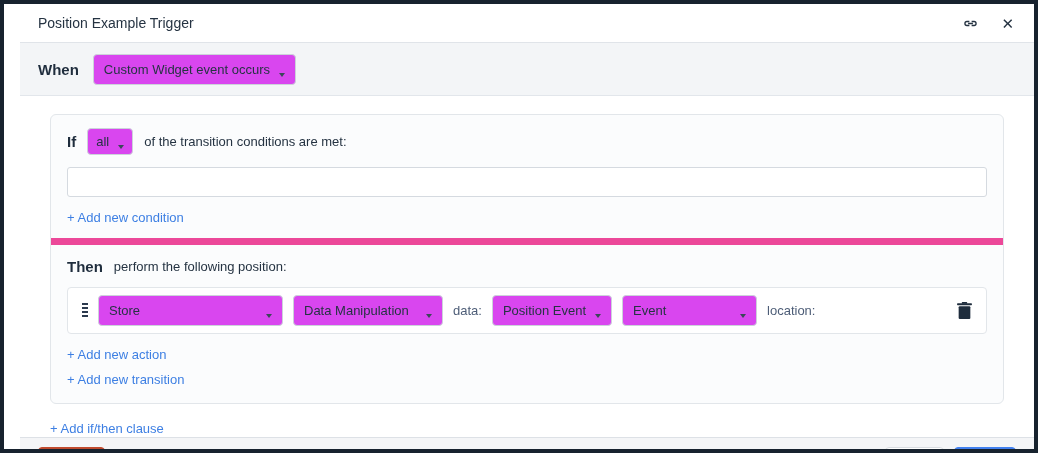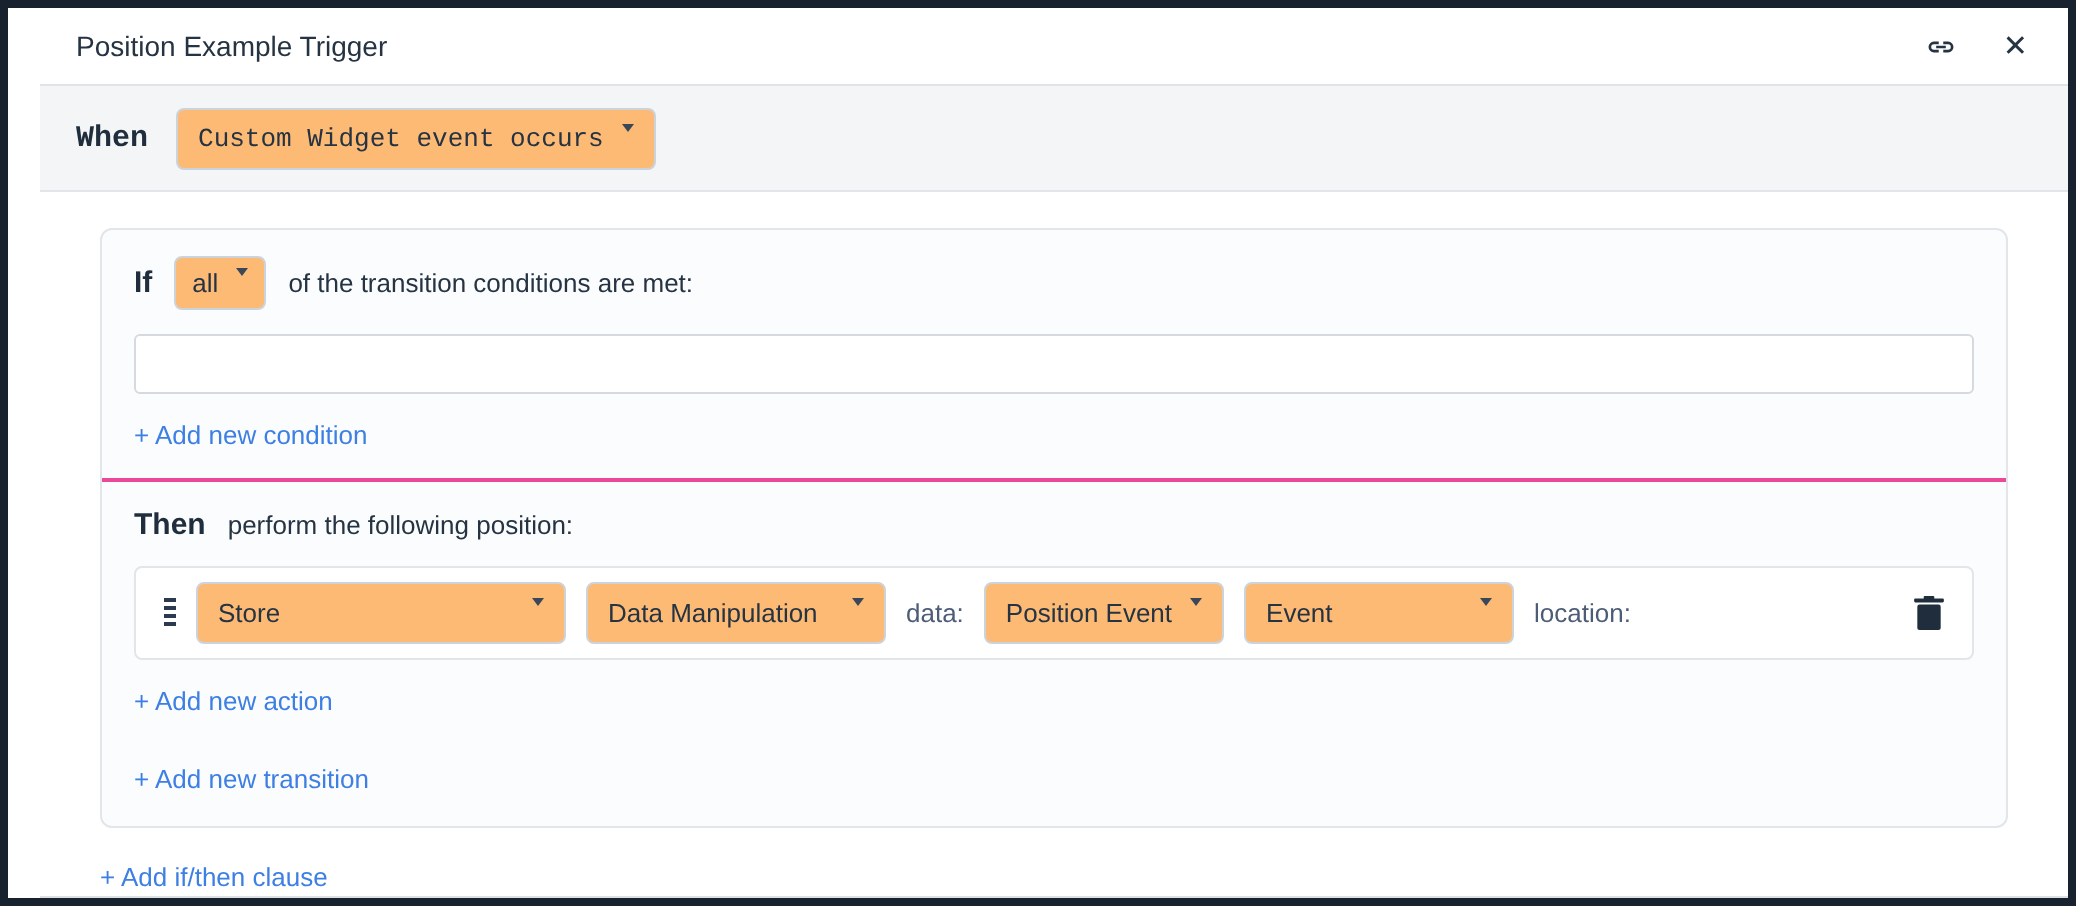--- a/index.html
+++ b/index.html
@@ -28,28 +28,28 @@
   .title { font-size: 14px; color: var(--dark-navy, #253342); }
   .titlebar-icons { margin-left: auto; display: flex; align-items: center; gap: 22px; }
   .icon-btn { display: inline-flex; align-items: center; justify-content: center; cursor: pointer; color: var(--dark-navy, #253342); }
   .close-glyph { font-size: 15px; line-height: 1; color: var(--dark-navy, #253342); font-weight: 400; }
   
   .when-bar {
     height: 52px; flex: 0 0 52px;
     background: #f3f5f7;
     border-bottom: 1px solid #e2e6eb;
     display: flex; align-items: center;
-    padding: 0 18px; gap: 14px; font-family: Liberation Mono, monospace;
+    padding: 0 18px; gap: 14px;
   }
   .when-label { font-weight: 700; font-size: 15px; color: #1f2d3d; }
   
   .select {
-    background: #fdba74; border: 1px solid #ccd3da; border-radius: 4px;
+    background: #d946ef; border: 1px solid #ccd3da; border-radius: 4px;
     font-size: 13px; color: var(--dark-navy, #253342);
-    display: inline-flex; align-items: flex-start; gap: 9px;
+    display: inline-flex; align-items: flex-end; gap: 9px;
     padding: 7px 10px; cursor: pointer; box-sizing: border-box;
     font-family: inherit; white-space: nowrap;
   }
   .select.spread { justify-content: space-between; }
   .caret {
     width: 0; height: 0; flex: 0 0 auto;
     border-left: 3.5px solid transparent; border-right: 3.5px solid transparent;
     border-top: 4.5px solid #3a4759;
   }
   
@@ -64,35 +64,35 @@
   .select.sm { padding: 5px 8px; }
   .condition-input {
     margin-top: 12px; width: 100%; height: 30px; box-sizing: border-box;
     border: 1px solid #d5dae0; border-radius: 3px; background: #fff;
     font-family: inherit; font-size: 13px; padding: 0 8px; outline: none;
   }
   .add-link {
     display: inline-block; margin-top: 13px;
     color: var(--link-blue, #3d7fe3); font-size: 13px; text-decoration: none; cursor: pointer;
   }
-  .then-section { border-top: 2px solid #ec4899; padding: 13px 16px 16px 16px; }
+  .then-section { border-top: 7px solid #ec4899; padding: 13px 16px 16px 16px; }
   .action-row {
     margin-top: 12px; background: #fff;
     border: 1px solid #e2e6ea; border-radius: 4px;
     padding: 7px 14px; display: flex; align-items: center; gap: 10px;
   }
   .grip {
     width: 6px; height: 15px; flex: 0 0 auto; cursor: grab;
     background: repeating-linear-gradient(to bottom, #2b3a4e 0 2px, transparent 2px 4px);
   }
   .w150 { width: 150px; } .w185 { width: 185px; } .w135 { width: 135px; } .w100 { width: 100px; }
   .param-label { font-size: 13px; color: #4d5d77; }
   .trash { margin-left: auto; cursor: pointer; display: inline-flex; }
   .links-stack .add-link { display: block; }
-  .links-stack .add-link + .add-link { margin-top: 24px; }
+  .links-stack .add-link + .add-link { margin-top: 10px; }
   .add-clause { display: inline-block; margin: 17px 0 0 0; color: var(--link-blue, #3d7fe3); font-size: 13px; text-decoration: none; cursor: pointer; }
   
   .footer {
     margin-top: auto; height: 48px; flex: 0 0 48px;
     background: #f4f5f7; border-top: 1px solid #dde1e6;
     display: flex; align-items: center; padding: 0 18px;
   }
   .btn {
     font-family: inherit; font-size: 13px; border-radius: 4px;
     padding: 8px 13px; cursor: pointer; border: 1px solid transparent; line-height: 1;

